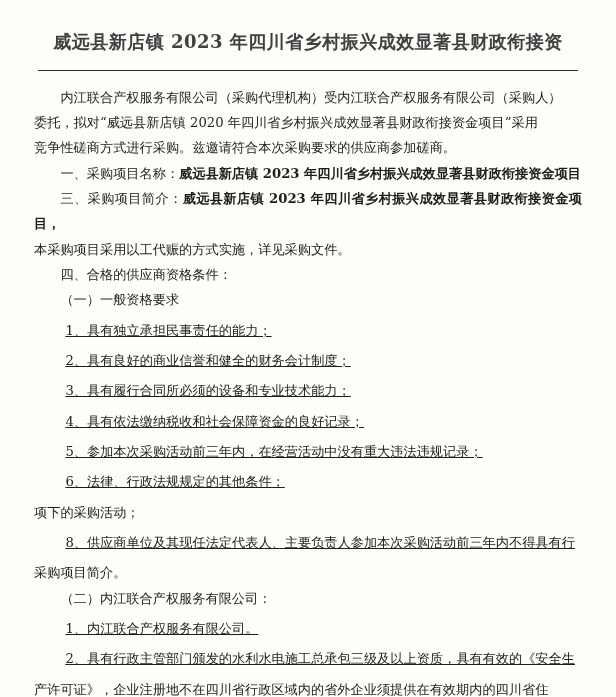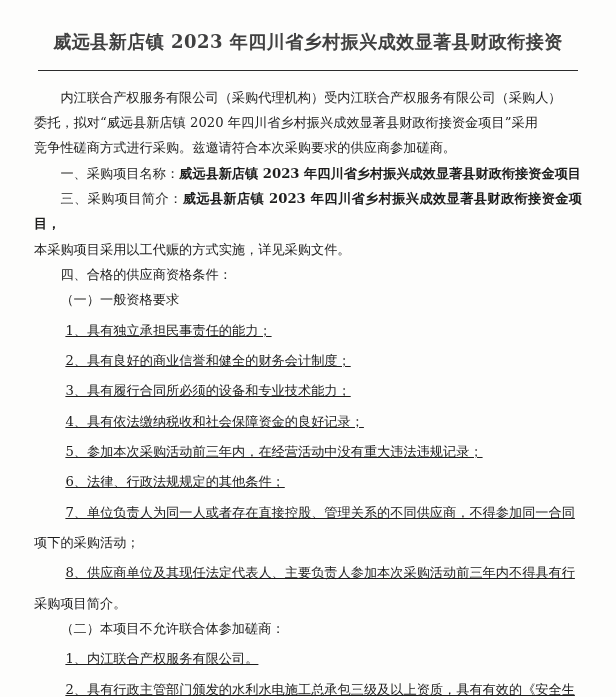--- a/index.html
+++ b/index.html
@@ -112,30 +112,27 @@
     </p>
     <p class="p list-line indent">
       <span>4、</span><span>具有依法缴纳税收和社会保障资金的良好记录；</span>
     </p>
     <p class="p list-line indent">
       <span>5、</span><span>参加本次采购活动前三年内，在经营活动中没有重大违法违规记录；</span>
     </p>
     <p class="p list-line indent">
       <span>6、</span><span>法律、行政法规规定的其他条件；</span>
     </p>
-    <p class="p list-line indent">
-      <span>7、</span><span>单位负责人为同一人或者存在直接控股、管理关系的不同供应商，不得参加同一合同</span>
-    </p>
     <p class="p cont">项下的采购活动；</p>
     <p class="p list-line indent">
       <span>8、</span><span>供应商单位及其现任法定代表人、主要负责人参加本次采购活动前三年内不得具有行</span>
     </p>
     <p class="p cont">采购项目简介。</p>
 
-    <p class="p indent">（二）本项目不允许联合体参加磋商：</p>
+    <p class="p indent">（二）内江联合产权服务有限公司：</p>
 
     <p class="p list-line indent">
       <span>1、</span><span>内江联合产权服务有限公司。</span>
     </p>
     <p class="p list-line indent">
       <span>2、</span><span>具有行政主管部门颁发的水利水电施工总承包三级及以上资质，具有有效的《安全生</span>
     </p>
     <p class="p cont">产许可证》，企业注册地不在四川省行政区域内的省外企业须提供在有效期内的四川省住</p>
 
   </div>

